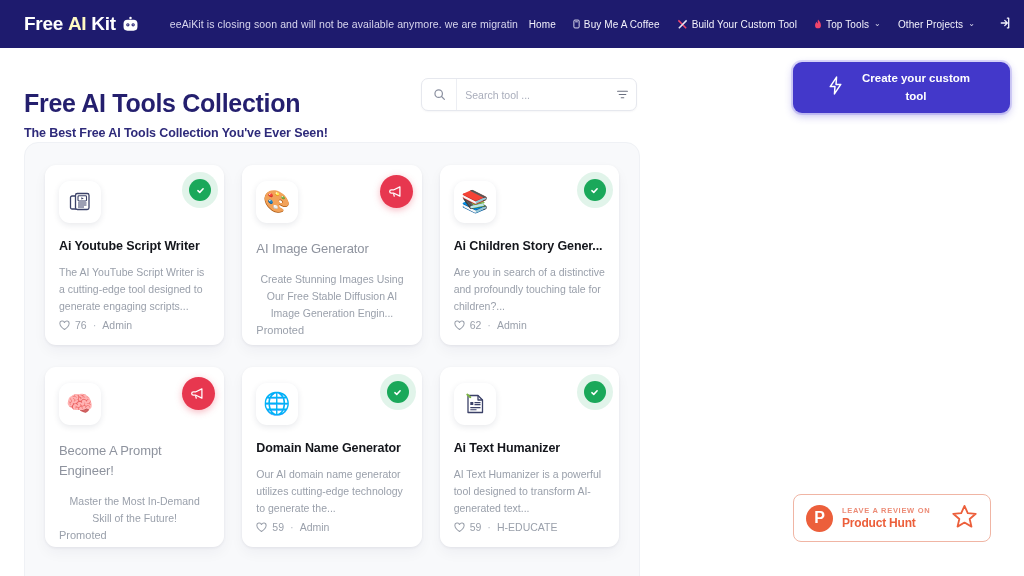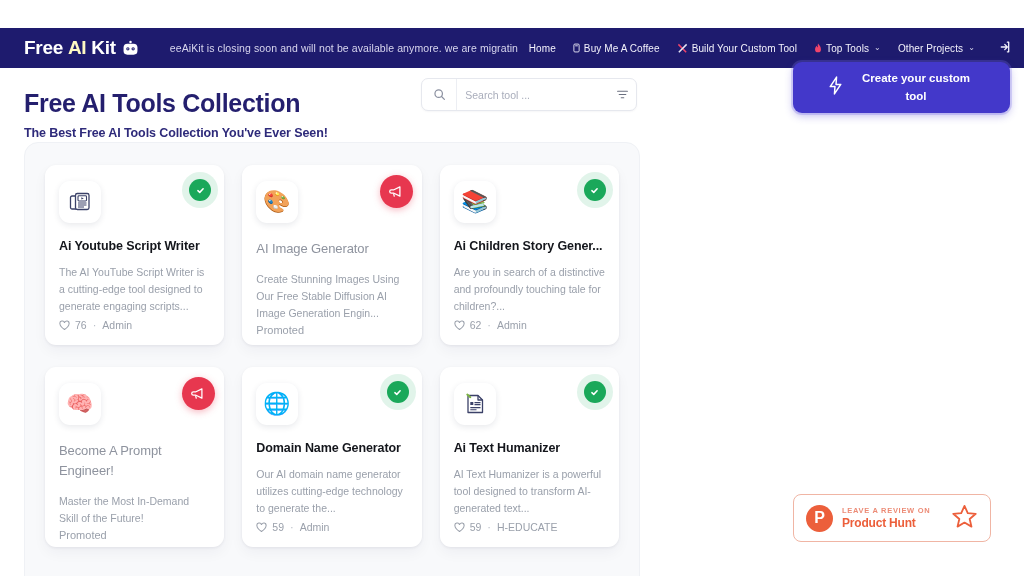--- a/index.html
+++ b/index.html
@@ -5,28 +5,27 @@
   * { box-sizing: border-box; margin: 0; padding: 0; }
   html, body {
     width: 1024px; height: 576px;
     font-family: "Liberation Sans", sans-serif;
     background: #ffffff;
     overflow: hidden;
   }
 
   
   .navbar {
-    height: 40px;
+    height: 48px;
     background: #1e1b6e;
     display: flex;
     align-items: center;
     padding: 0 14px 0 24px;
     position: relative;
     color: #ffffff;
-    margin-top: 28px;
   }
   .logo {
     display: flex; align-items: center; gap: 5px;
     font-size: 19px; font-weight: bold; letter-spacing: -0.3px;
     white-space: nowrap;
   }
   .logo .free, .logo .kit { color: #ffffff; }
   .logo .ai { color: #fef9c3; }
   .robot-icon { width: 19px; height: 17px; display:block; }
 
@@ -55,21 +54,21 @@
   .caret { font-size: 8px; opacity: .85; margin-left: 1px; }
   .login-btn { margin-left: 4px; display:flex; align-items:center; cursor:pointer; }
 
   
   .page-head {
     padding: 22px 24px 0 24px;
     display: flex;
     align-items: flex-start;
     position: relative;
   }
-  .titles { flex: 0 0 auto; }
+  .titles { flex: 0 0 auto; margin-top: 20px; }
   h1.page-title {
     font-size: 25px;
     color: #241f6e;
     font-weight: bold;
     letter-spacing: -0.3px;
     line-height: 1.1;
   }
   .page-sub {
     margin-top: 8px;
     font-size: 12.5px;
@@ -191,21 +190,21 @@
   .card.promoted .card-title {
     color: #8e939e; font-weight: normal; font-size: 13px;
     white-space: normal; line-height: 1.55;
   }
   .card-desc {
     margin-top: 9px;
     font-size: 10.5px;
     color: #9aa0ab;
     line-height: 1.62;
   }
-  .card.promoted .card-desc { color: #9aa0ab; margin-top: 12px; }
+  .card.promoted .card-desc { color: #9aa0ab; margin-top: 12px; text-align: center; }
   .promo-tag {
     font-size: 11px;
     color: #9aa0ab;
     margin-top: 2px;
   }
   .card-meta {
     position: absolute;
     left: 14px; bottom: 14px;
     display: flex; align-items: center; gap: 6px;
     font-size: 10.5px; color: #9aa0ab;

